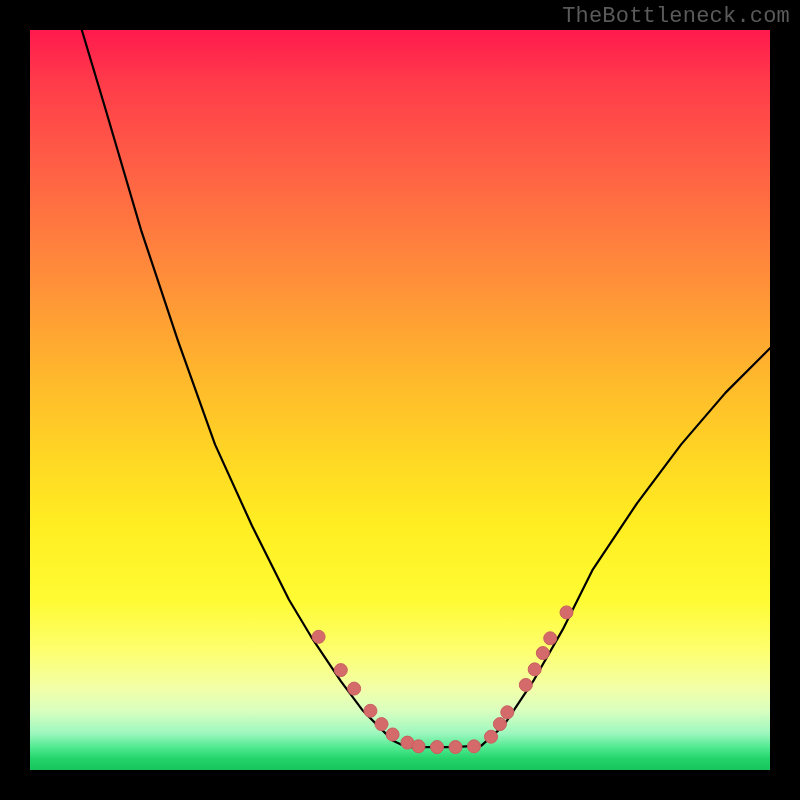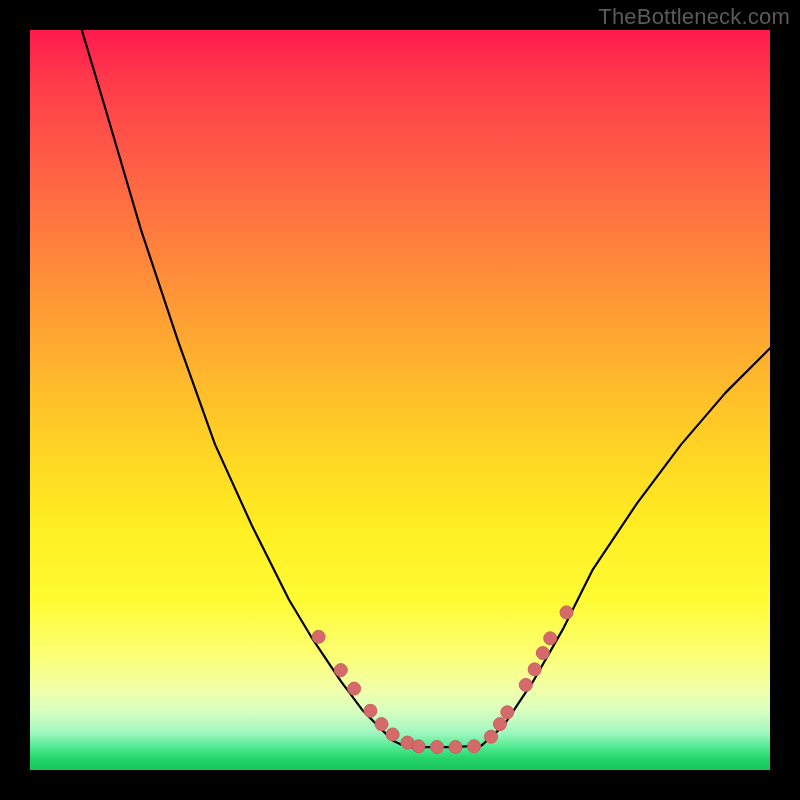--- a/index.html
+++ b/index.html
@@ -47,21 +47,21 @@
     left: 30px;
     top: 30px;
     width: 740px;
     height: 740px;
     overflow: visible;
   }
   .attribution {
     position: absolute;
     top: 4px;
     right: 10px;
-    font-family: Liberation Sans, sans-serif;
+    font-family: Liberation Mono, monospace;
     font-size: 22px;
     font-weight: 400;
     color: #5a5a5a;
     letter-spacing: 0.2px;
   }
 </style>
 </head>
 <body>
 
 <div class="stage">

